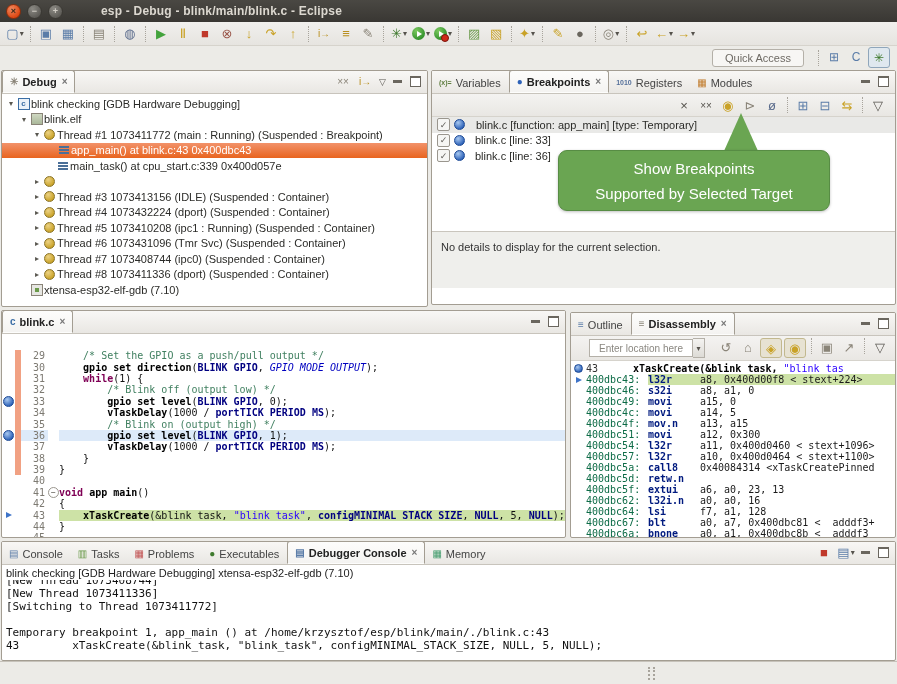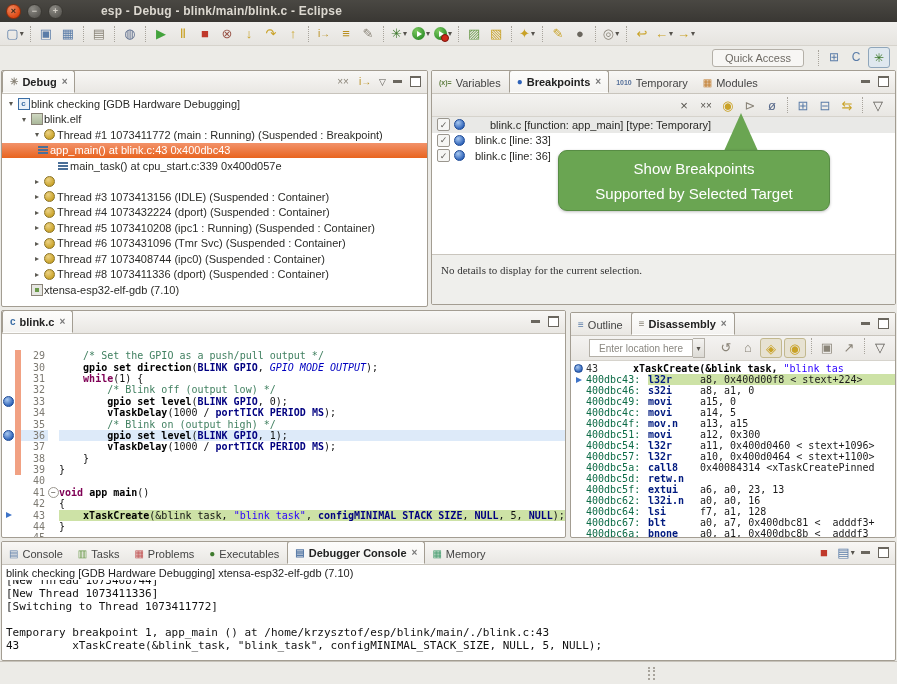--- a/index.html
+++ b/index.html
@@ -287,21 +287,21 @@
         </span>
         <span>blink.elf</span>
       </div>
       <div class="trow" style="padding-left: 30px;">
         <span class="twist">▾</span>
         <span class="nicon">
           <span class="mini" style="width: 9px; height: 9px; display: inline-flex; align-items: center; justify-content: center; font-size: 8px; background: radial-gradient(circle at 35% 30%, rgb(236, 210, 133), rgb(201, 162, 39) 75%); border: 1px solid rgb(138, 115, 38); border-radius: 50%;"></span>
         </span>
         <span>Thread #1 1073411772 (main : Running) (Suspended : Breakpoint)</span>
       </div>
-      <div class="trow selected" style="padding-left: 23px;">
+      <div class="trow selected" style="padding-left: 44px;">
         <span class="twist"></span>
         <span class="nicon">
           <span class="mini" style="width: 12px; height: 12px; display: inline-flex; align-items: center; justify-content: center; font-size: 8px;">
             <span style="display:block;width:10px;height:2px;background:#4a6f98;box-shadow:0 3px 0 #4a6f98,0 6px 0 #4a6f98;margin-bottom:6px;"></span>
           </span>
         </span>
         <span>app_main() at blink.c:43 0x400dbc43</span>
       </div>
       <div class="trow" style="padding-left: 43px;">
         <span class="twist"></span>
@@ -378,21 +378,21 @@
         <span class="ticon" style="color: rgb(95, 125, 63); font-size: 7px; font-weight: bold;">(x)=</span>
         <span>Variables</span>
       </span>
       <span class="tab active">
         <span class="ticon" style="color: rgb(45, 98, 184);">●</span>
         <span>Breakpoints</span>
         <span class="tclose">×</span>
       </span>
       <span class="tab">
         <span class="ticon" style="color: rgb(85, 112, 154); font-size: 7px; font-weight: bold;">1010</span>
-        <span>Temporary</span>
+        <span>Registers</span>
       </span>
       <span class="tab">
         <span class="ticon" style="color: rgb(192, 122, 42);">▦</span>
         <span>Modules</span>
       </span>
       <span class="tabtools">
         <span class="wmin"></span>
         <span class="wmax"></span>
       </span>
     </div>
@@ -424,34 +424,34 @@
       </span>
       <span class="sep"></span>
       <span class="tbtn">
         <span style="color: rgb(85, 82, 76);">▽</span>
       </span>
     </div>
   <div id="bp-list">
       <div class="bprow sel">
         <span class="cbx">✓</span>
         <span class="bpicon"></span>
-        <span style="margin-left: 20px;">blink.c [function: app_main] [type: Temporary]</span>
+        <span style="margin-left: 6px;">blink.c [function: app_main] [type: Temporary]</span>
       </div>
       <div class="bprow">
         <span class="cbx">✓</span>
         <span class="bpicon"></span>
         <span style="margin-left: 5px;">blink.c [line: 33]</span>
       </div>
       <div class="bprow">
         <span class="cbx">✓</span>
         <span class="bpicon"></span>
         <span style="margin-left: 5px;">blink.c [line: 36]</span>
       </div>
     </div>
-  <div id="bp-details" class="abs" style="left:0;top:183px;width:463px;height:57px;font-family:Liberation Serif, serif;">
+  <div id="bp-details" class="abs" style="left:0;top:160px;width:463px;height:57px;">
     <span>No details to display for the current selection.</span>
   </div>
   <div id="callout-arrow" class="abs" style="left:292px;top:42px;"></div>
   <div id="callout" class="abs" style="left:126px;top:79px;width:270px;height:59px;">
     <span>Show Breakpoints</span>
     <span>Supported by Selected Target</span>
   </div>
 </div>
 
 <div class="panel abs" id="editor-panel" style="left:1px;top:310px;width:565px;height:228px;">

